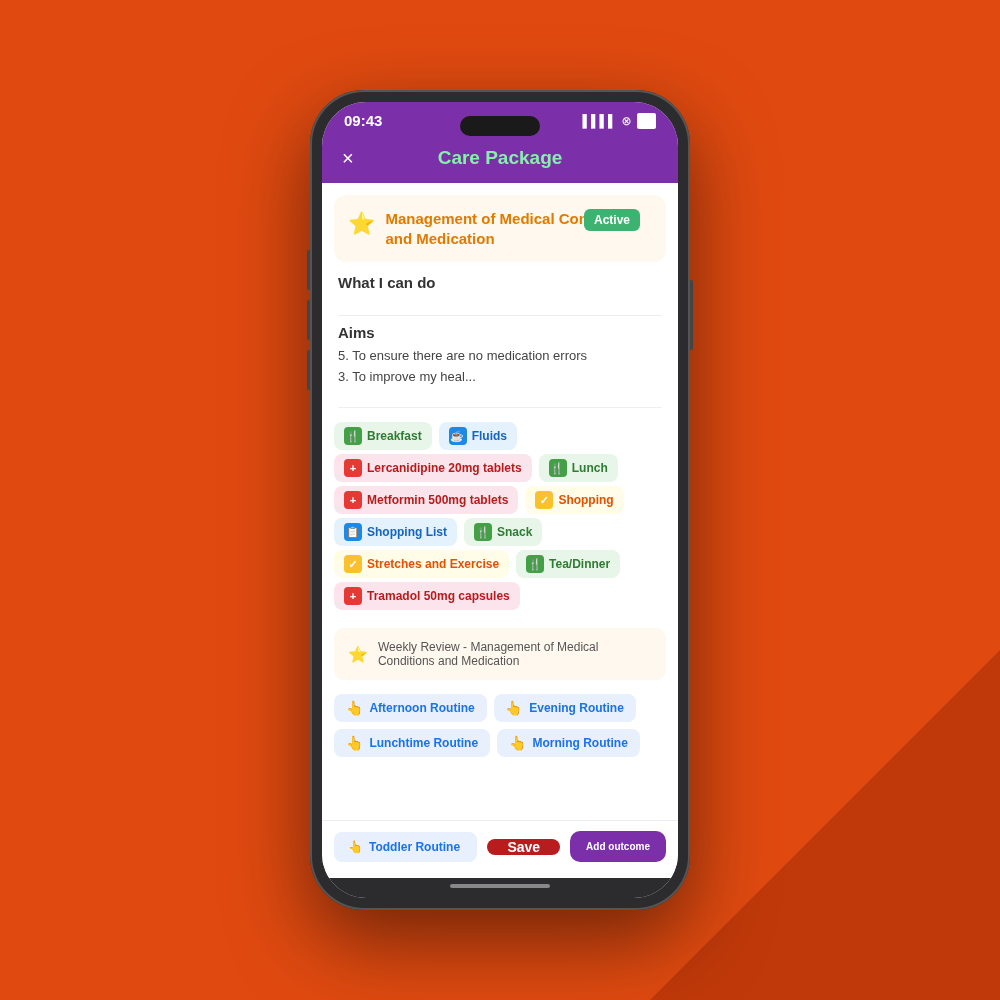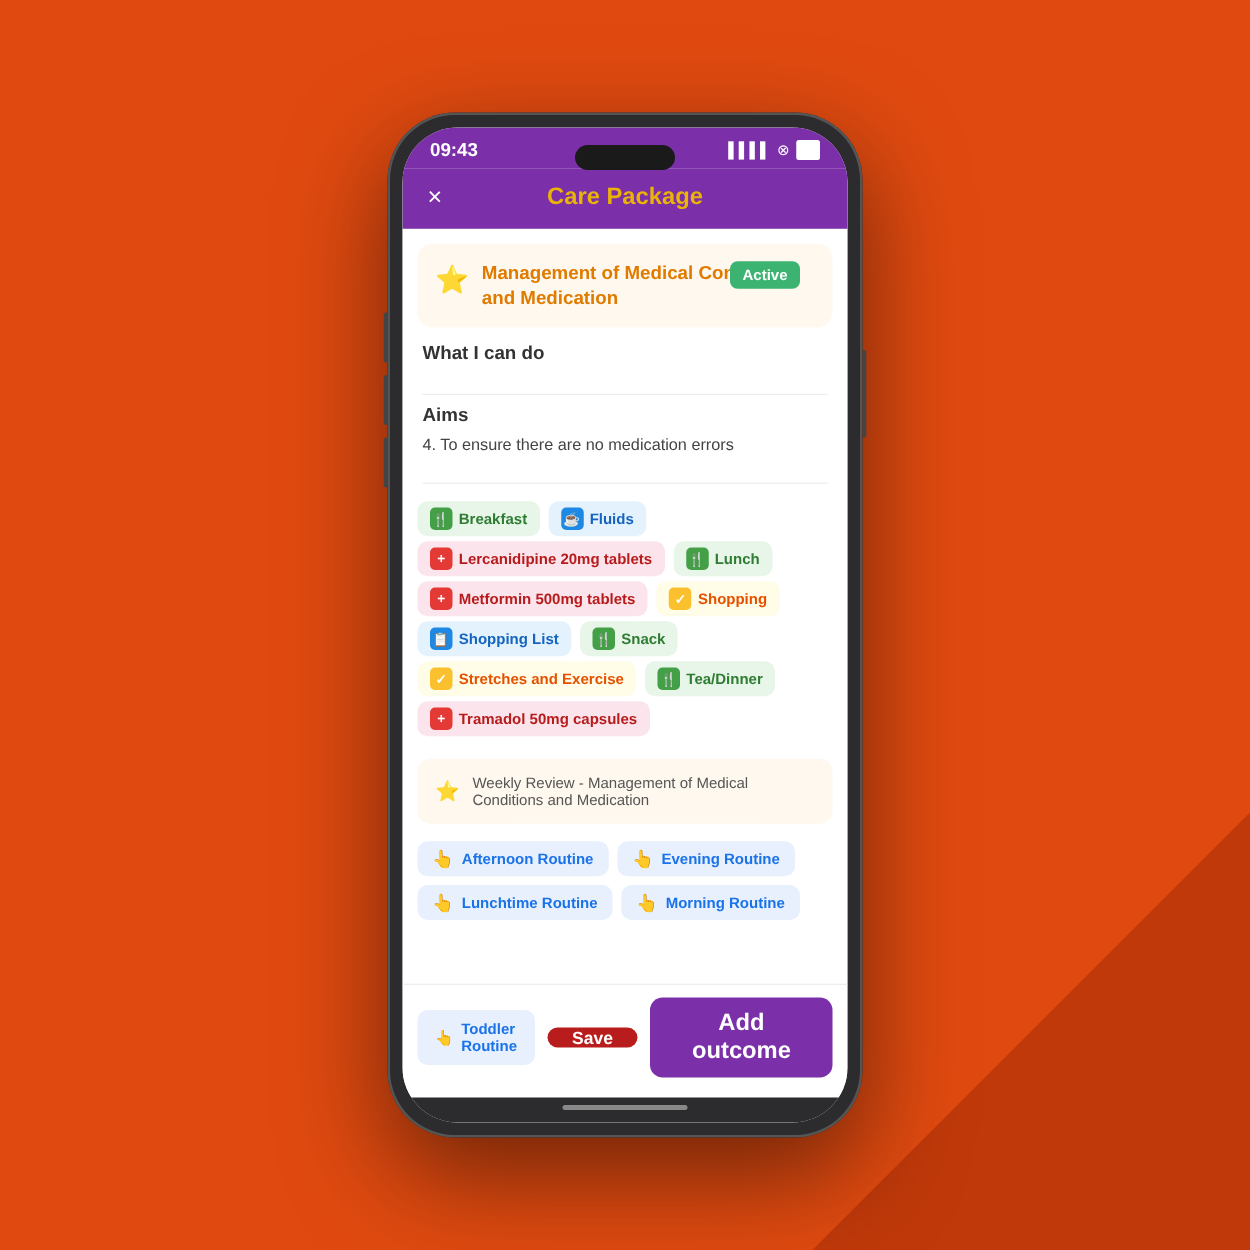--- a/index.html
+++ b/index.html
@@ -90,21 +90,21 @@
       border-radius: 44px;
       overflow: hidden;
       display: flex;
       flex-direction: column;
     }
 
     
     .status-bar {
       background: #7b2fa8;
       display: flex;
-      align-items: flex-start;
+      align-items: flex-end;
       justify-content: space-between;
       padding: 10px 22px 6px;
       flex-shrink: 0;
     }
     .status-time {
       color: white;
       font-size: 15px;
       font-weight: 600;
     }
     .status-icons {
@@ -149,21 +149,21 @@
       flex-shrink: 0;
     }
     .header-close {
       position: absolute;
       left: 20px;
       color: white;
       font-size: 20px;
       cursor: pointer;
     }
     .header-title {
-      color: #eab308;
+      color: #86efac;
       font-size: 19px;
       font-weight: 600;
     }
 
     
     .scroll-content {
       flex: 1;
       overflow-y: auto;
       background: white;
     }
@@ -348,21 +348,21 @@
       font-size: 14px;
       font-weight: 700;
       cursor: pointer;
     }
     .btn-add-outcome {
       background: #7b2fa8;
       color: white;
       border: none;
       padding: 10px 16px;
       border-radius: 10px;
-      font-size: 19px;
+      font-size: 10px;
       font-weight: 700;
       cursor: pointer;
     }
 
     .home-indicator {
       background: #2c2c2e;
       display: flex;
       justify-content: center;
       align-items: center;
       padding: 6px 0 10px;
@@ -421,21 +421,22 @@
 
       <div class="section">
         <div class="section-title">What I can do</div>
       </div>
 
       <div class="divider"></div>
 
       <div class="section">
         <div class="section-title">Aims</div>
         <ul class="aims-list">
-          <li>4. To ensure there are no medication errors</li>
+          <li>5. To ensure there are no medication errors</li>
+          <li>3. To improve my heal...</li>
         </ul>
       </div>
 
       <div class="divider"></div>
 
       <div class="tags-section">
 
         <div class="tags-row">
           <div class="tag tag-green">
             <div class="tag-icon">🍴</div>

